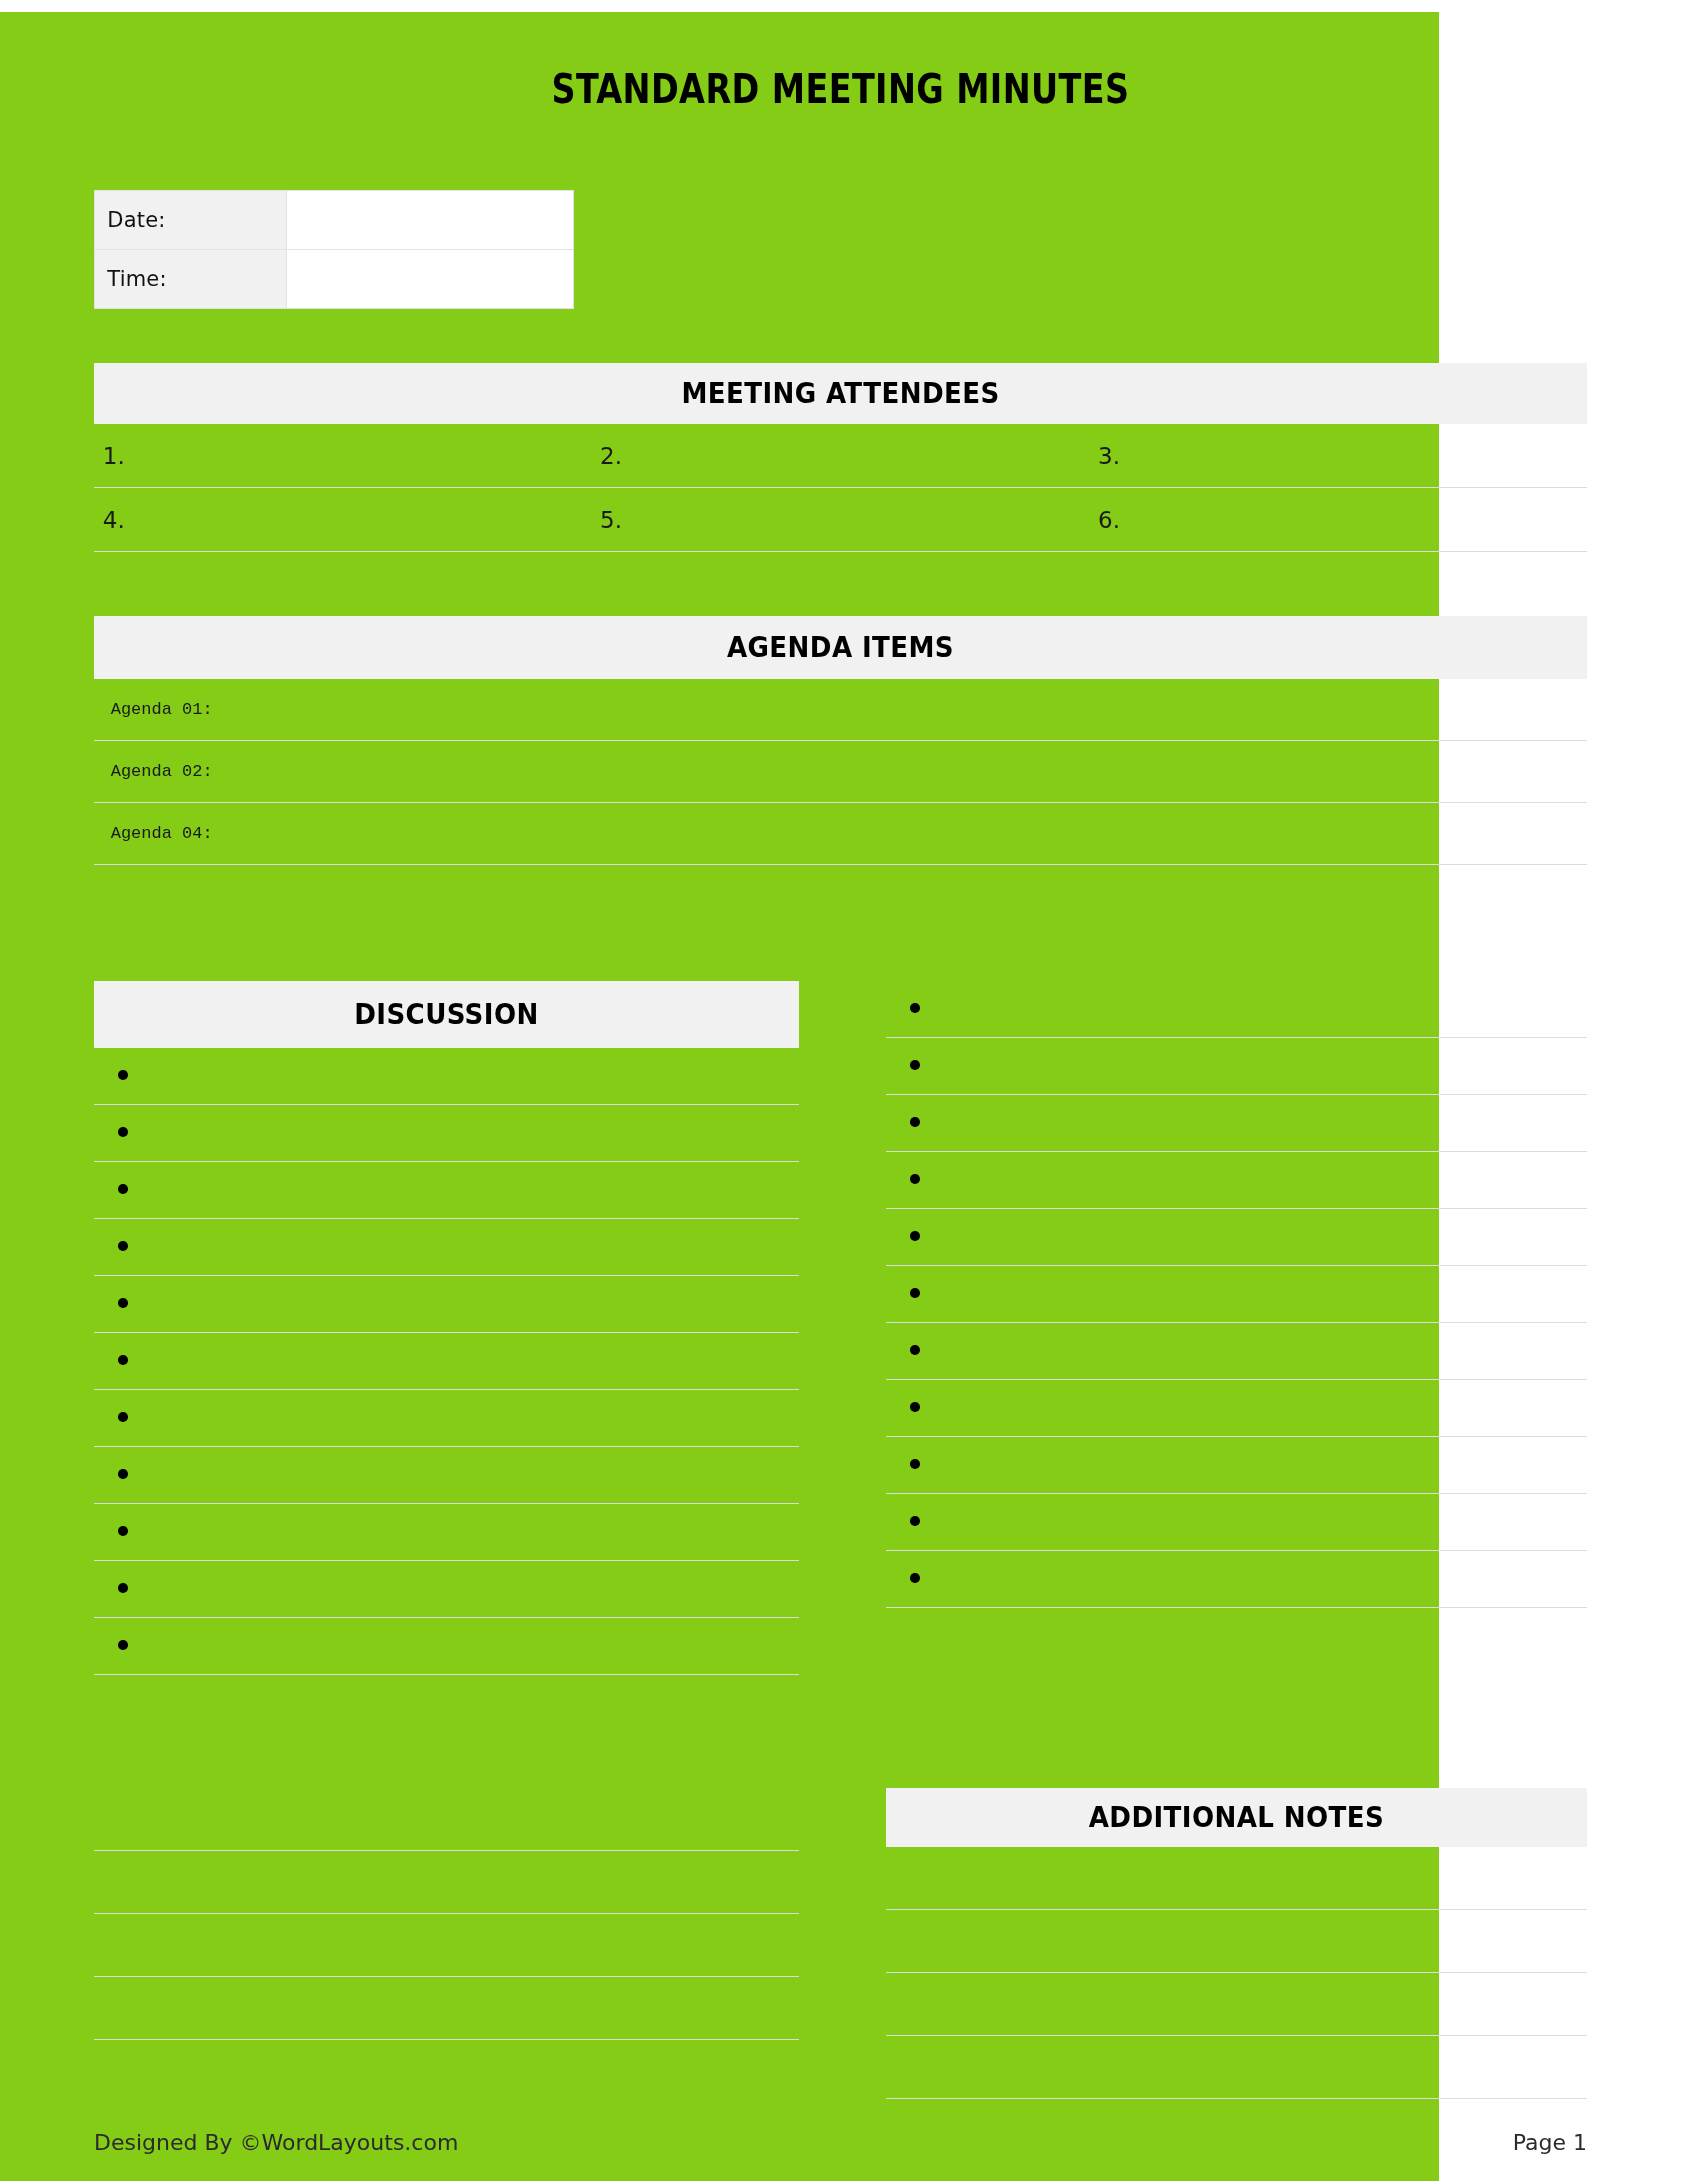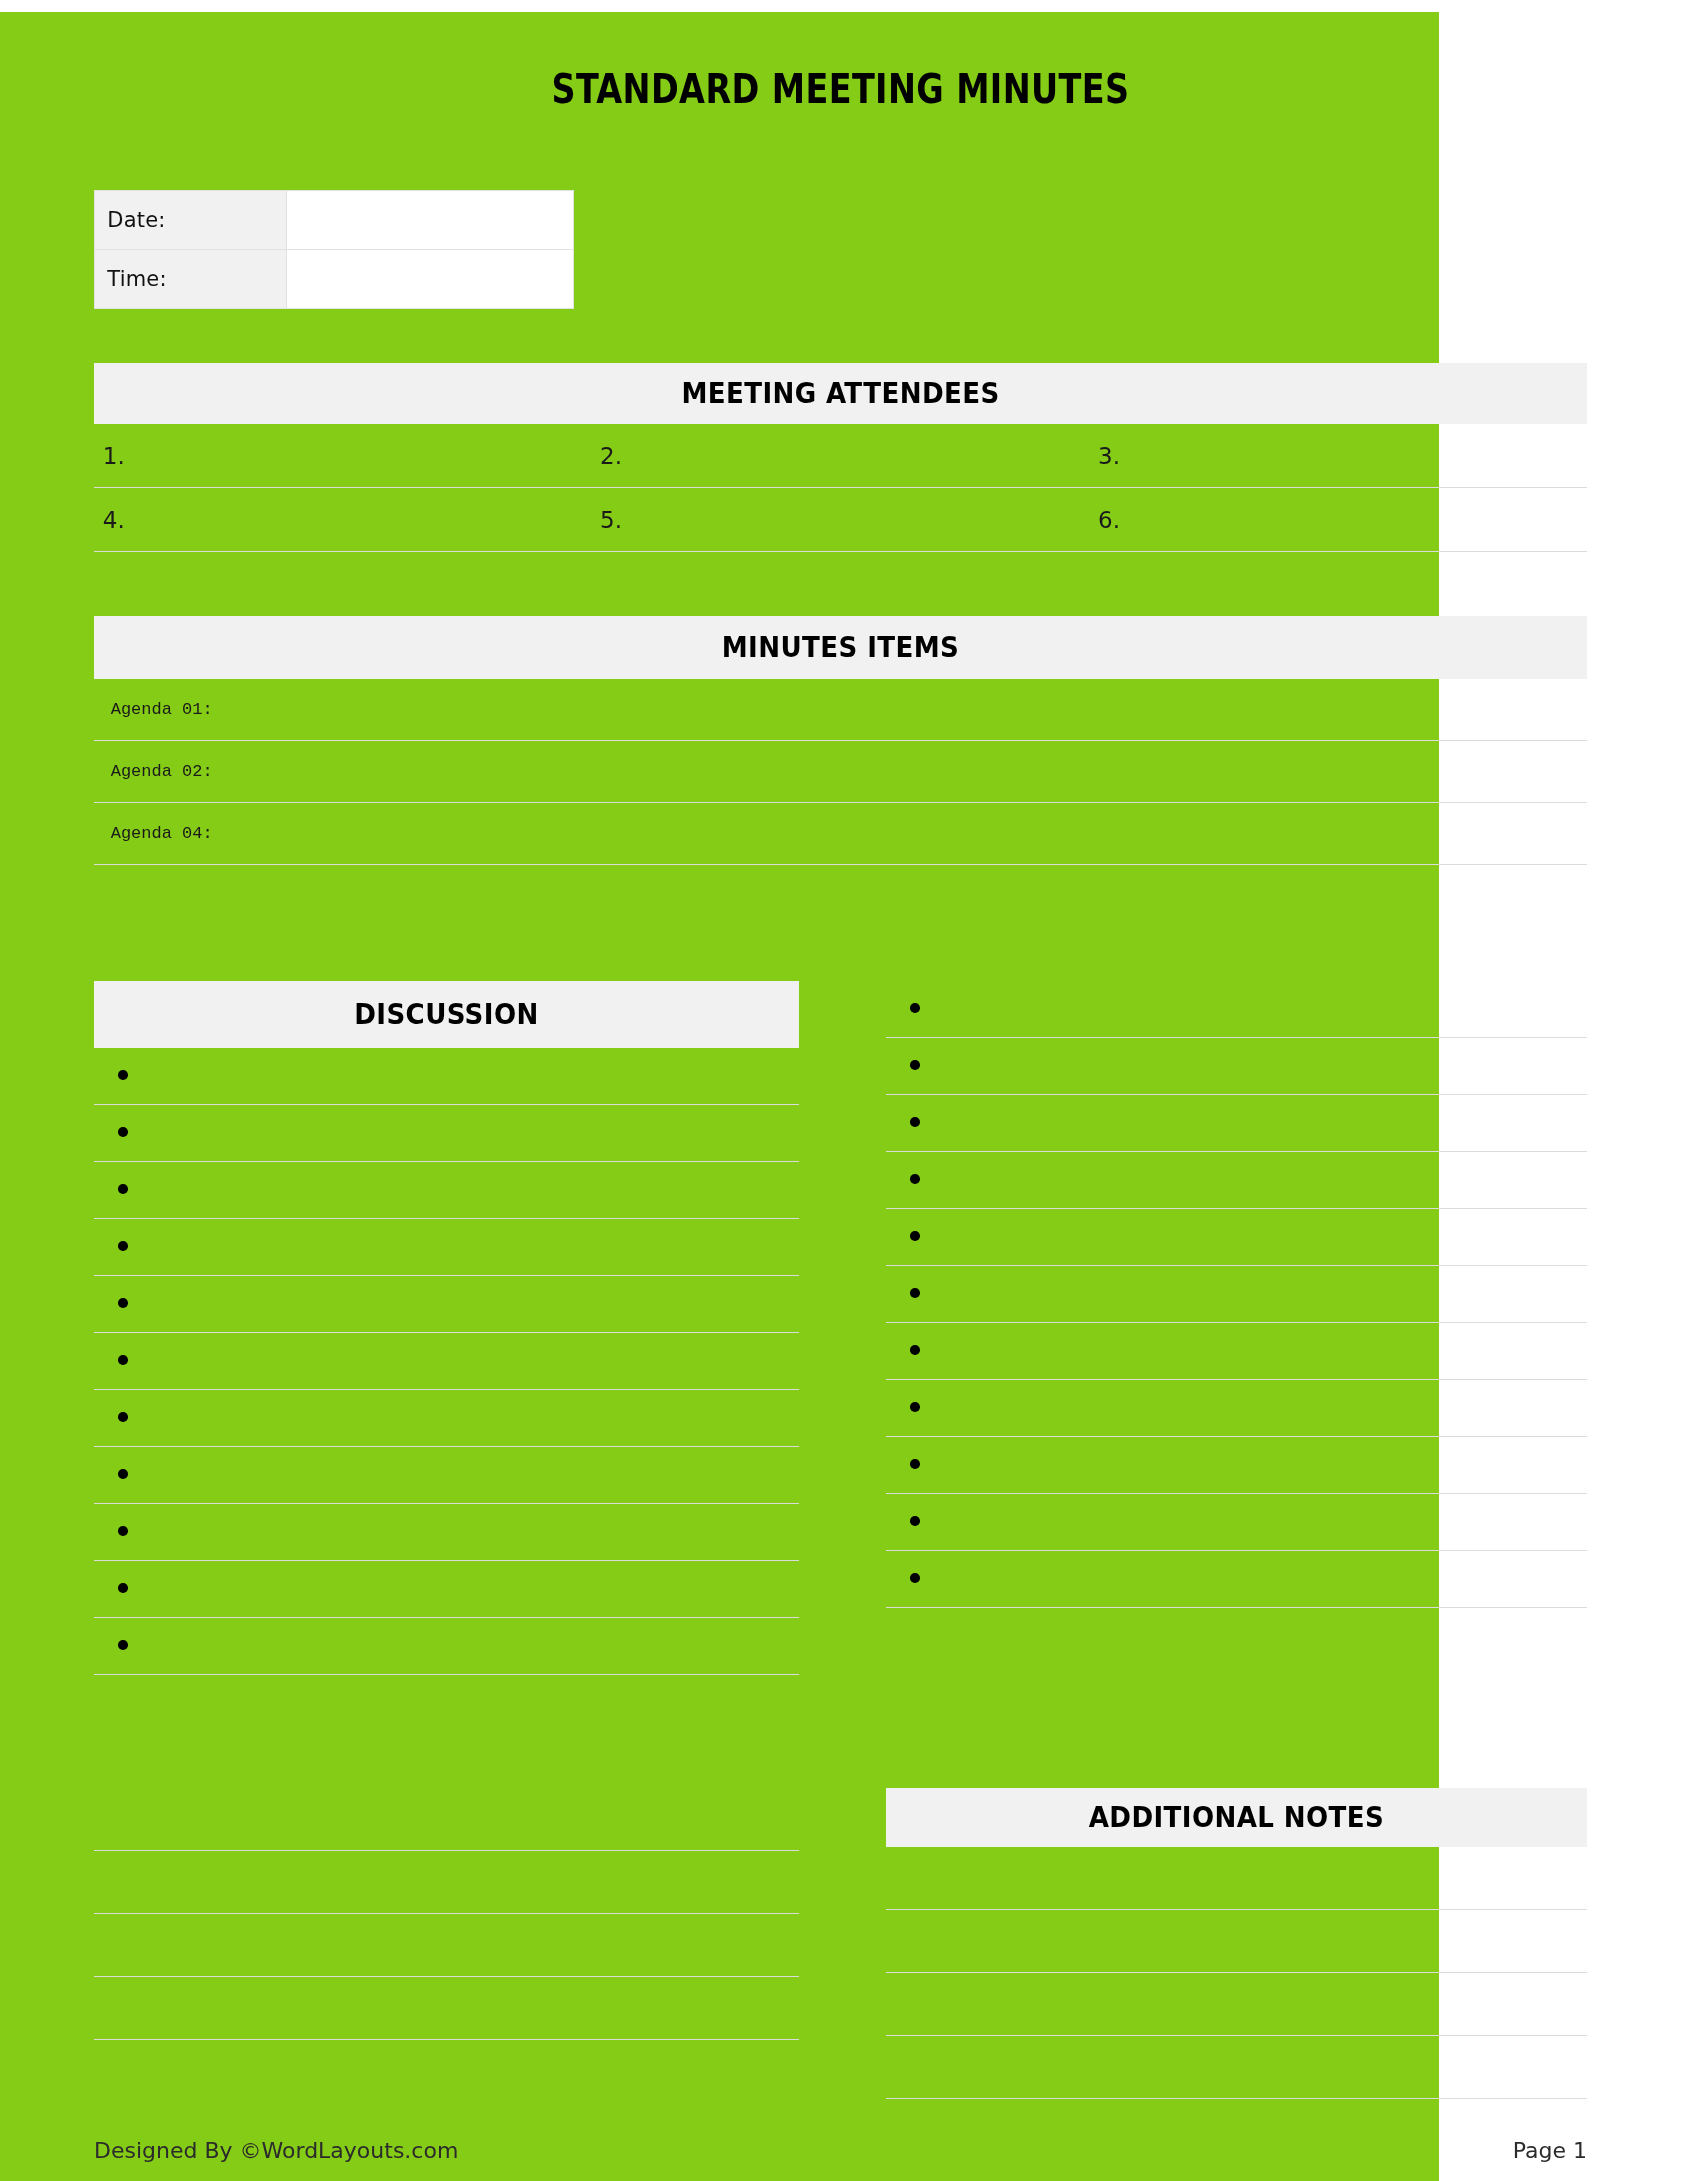--- a/index.html
+++ b/index.html
@@ -169,21 +169,20 @@
     box-sizing: border-box;
   }
 
   
   .footer {
     position: absolute;
     left: 94px;
     top: 2113px;
     width: 1493px;
     height: 35px;
-    margin-top: 8px;
   }
   .footer-text {
     position: absolute;
     top: 0;
     font-size: 22px;
     line-height: 35px;
     color: #2b2b2b;
     font-family: "DejaVu Sans", "Liberation Sans", sans-serif;
     white-space: nowrap;
   }
@@ -219,21 +218,21 @@
       <div class="attendee-cell c2">3.</div>
     </div>
     <div class="attendee-row">
       <div class="attendee-cell c0">4.</div>
       <div class="attendee-cell c1">5.</div>
       <div class="attendee-cell c2">6.</div>
     </div>
   </div>
 
   <div class="section" id="agenda-section">
-    <div class="section-header">MINUTES ITEMS</div>
+    <div class="section-header">AGENDA ITEMS</div>
     <div class="agenda-row">Agenda 01:</div>
     <div class="agenda-row">Agenda 02:</div>
     <div class="agenda-row">Agenda 04:</div>
   </div>
 
   <div class="section" id="discussion-section">
     <div class="section-header">DISCUSSION</div>
     <div>
         <div class="bullet-row">
           <span class="bullet-dot"></span>

